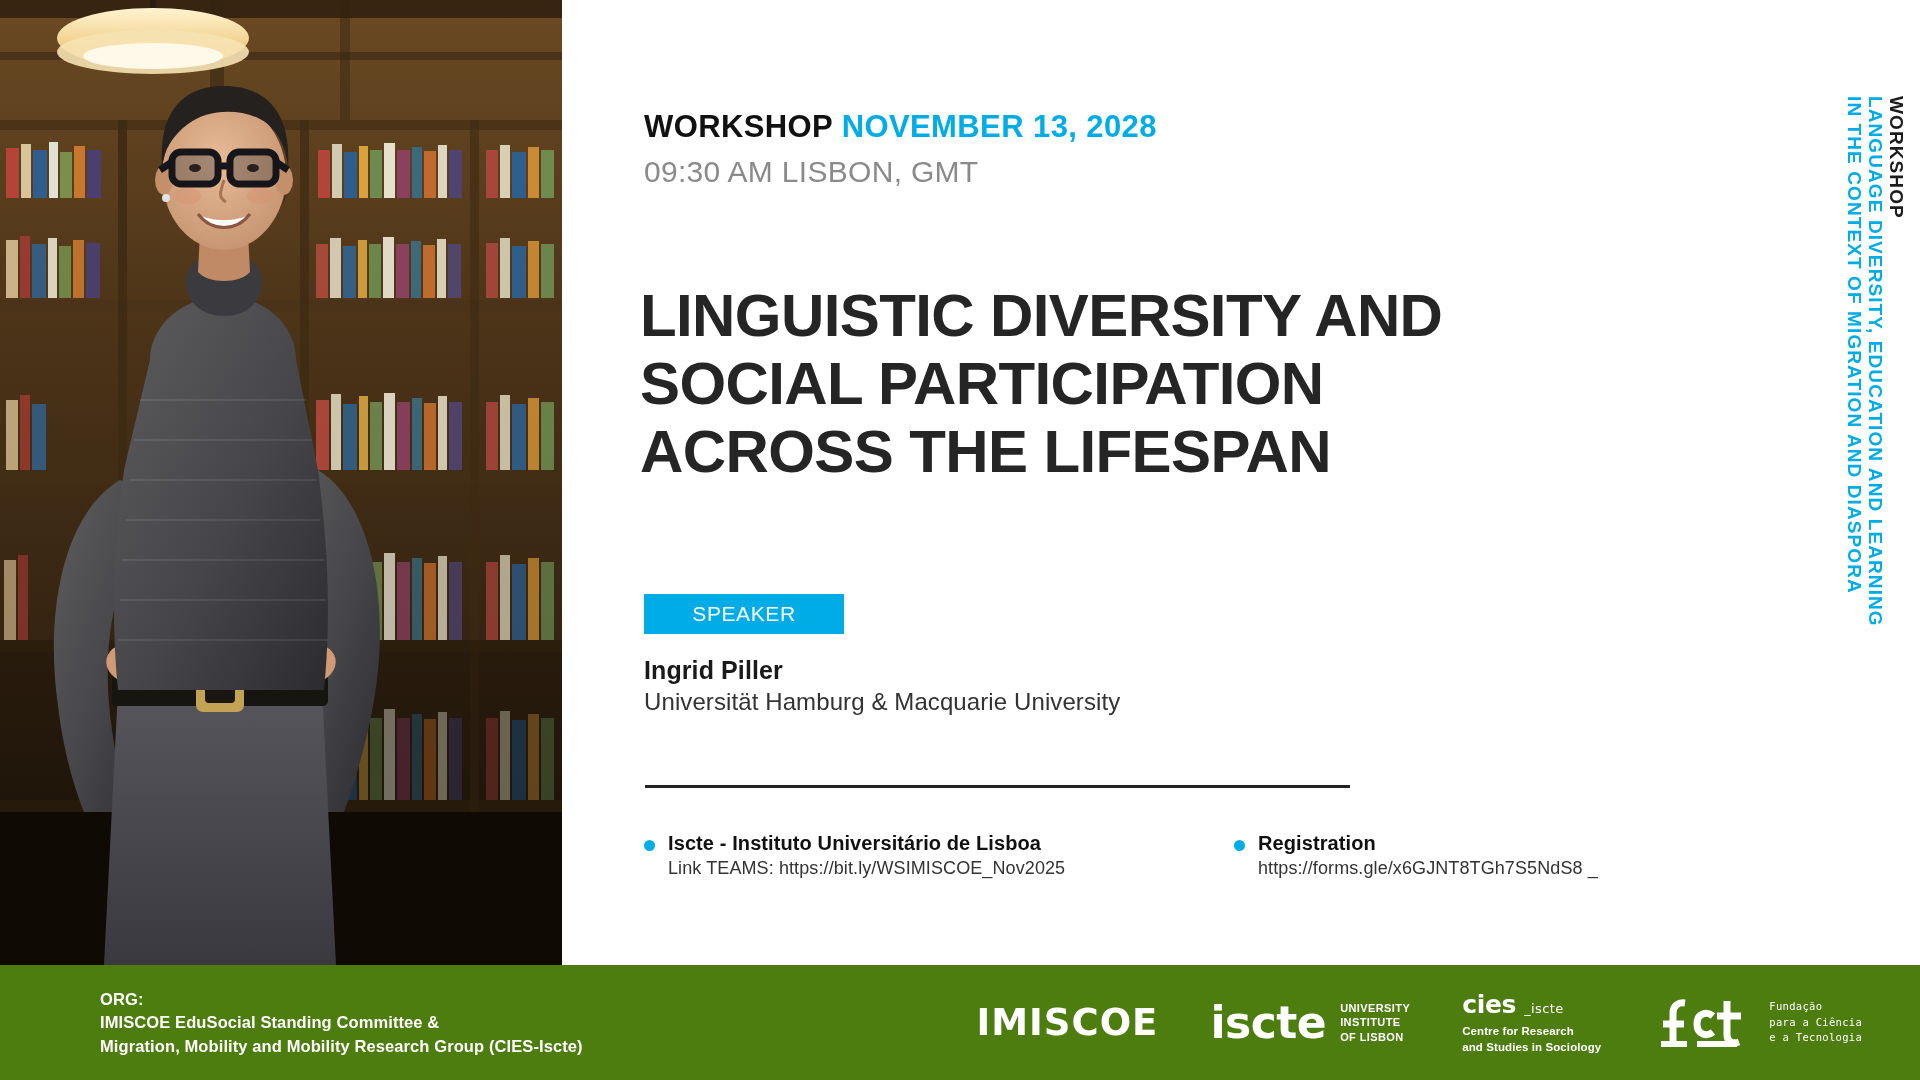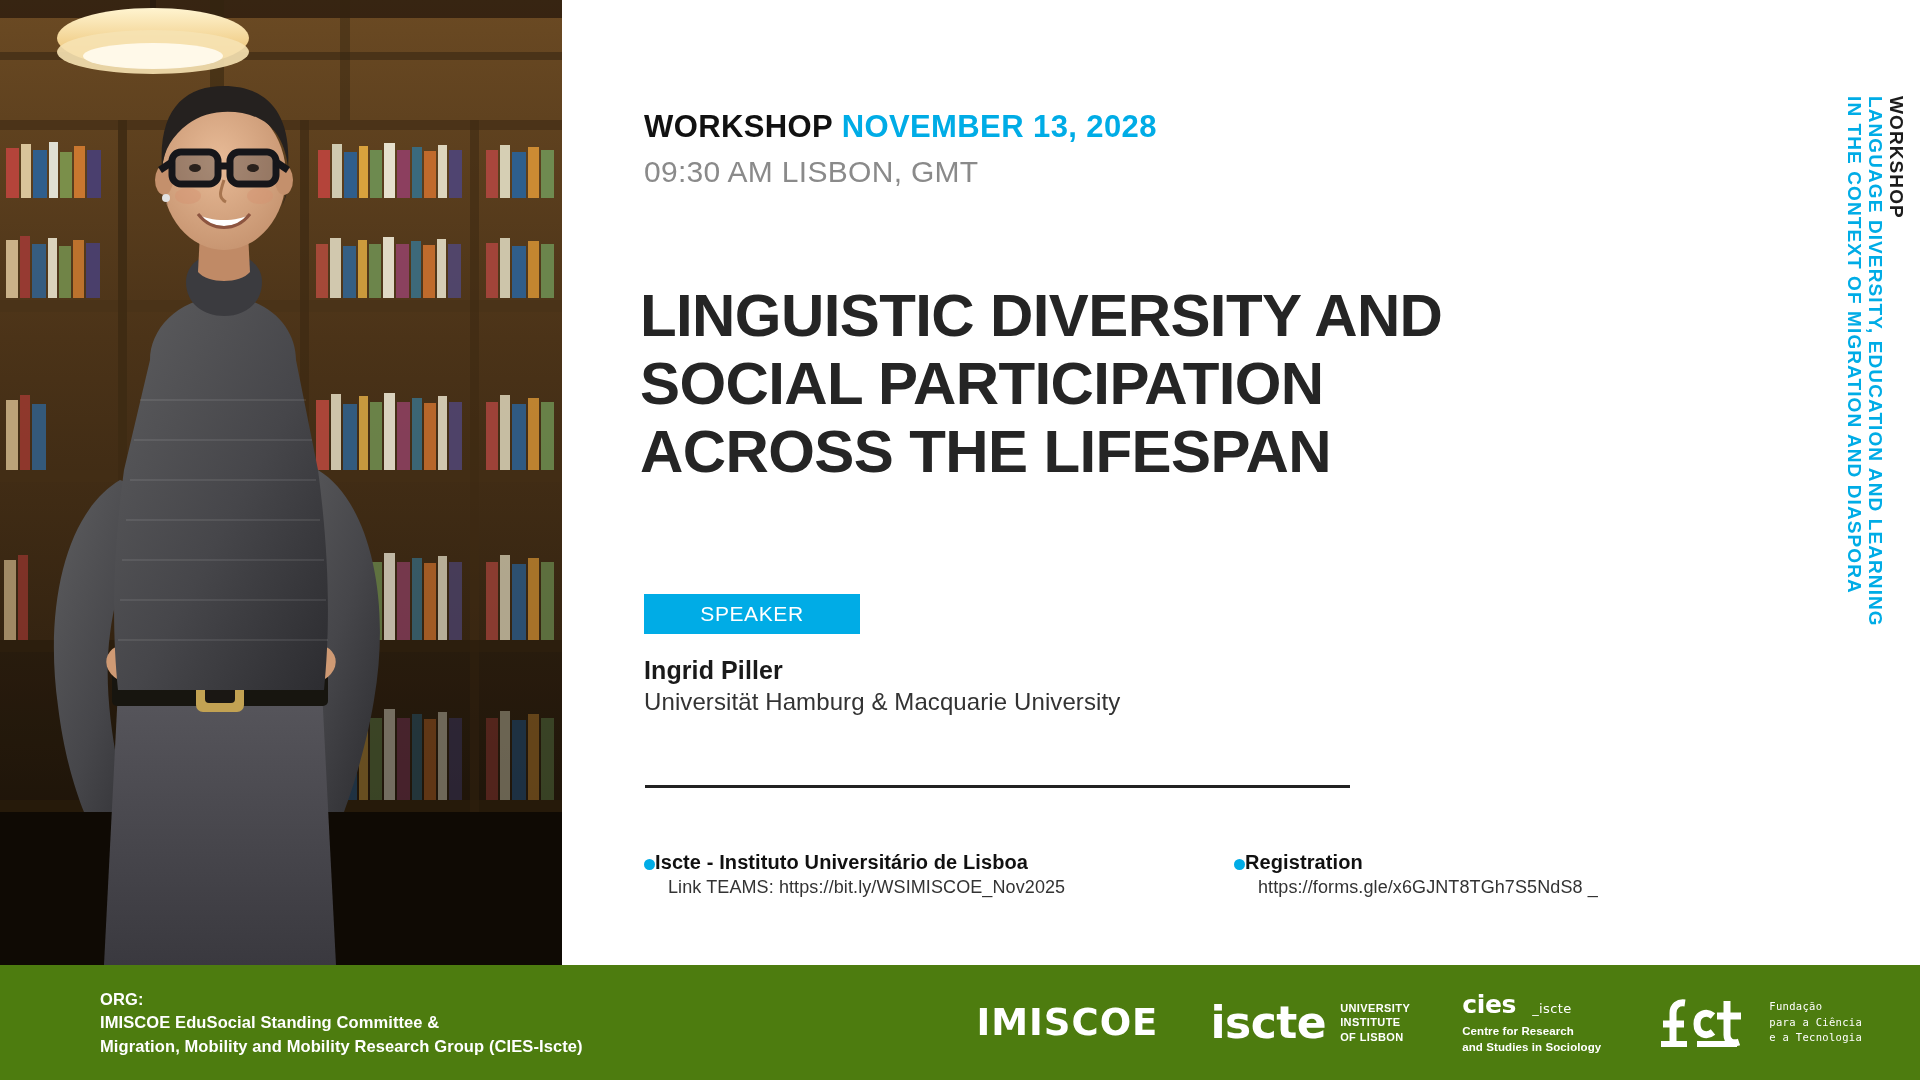--- a/index.html
+++ b/index.html
@@ -60,21 +60,21 @@
     position:absolute; left:640px; top:282px; width:1060px;
     font-size:60px; font-weight:800; letter-spacing:-0.6px;
     line-height:1.13; color:#252525;
     text-transform:uppercase;
   }
   .title .tl { display:block; }
 
   
   .speaker-badge {
     position:absolute; left:644px; top:594px;
-    width:216px; height:40px;
+    width:200px; height:40px;
     background:#00ACE6; color:#fff;
     display:flex; align-items:center; justify-content:center;
     font-size:21px; letter-spacing:0.6px; font-weight:400;
   }
   .speaker-name {
     position:absolute; left:644px; top:656px;
     font-size:25px; font-weight:700; color:#1a1a1a; letter-spacing:0.1px;
   }
   .speaker-aff {
     position:absolute; left:644px; top:688px;
@@ -86,21 +86,21 @@
     position:absolute; left:645px; top:785px;
     width:705px; height:3px; background:#222;
   }
 
   
   .links { position:absolute; left:644px; top:832px; width:1080px; }
   .lcol { position:absolute; top:0; }
   .lcol.c1 { left:0; }
   .lcol.c2 { left:590px; }
   .lhead {
-    display:flex; align-items:flex-start; margin-top:19px;
+    display:flex; align-items:flex-start; gap:13px;
   }
   .dot {
     width:11px; height:11px; border-radius:50%;
     background:#00ACE6; flex:0 0 auto; margin-top:8px;
   }
   .lhead-text {
     font-size:20px; font-weight:700; color:#111; letter-spacing:0.1px;
   }
   .lsub {
     margin-left:24px; margin-top:3px;
@@ -137,21 +137,21 @@
     font-family:"DejaVu Sans", sans-serif; line-height:1;
   }
   .logo-iscte-sub {
     color:#fff; font-size:11px; font-weight:700; line-height:1.32;
     letter-spacing:0.4px;
   }
 
   
   .logo-cies { color:#fff; }
   .logo-cies-top {
-    display:flex; align-items:baseline; gap:16px;
+    display:flex; align-items:baseline; gap:8px;
     font-family:"DejaVu Sans", sans-serif;
   }
   .logo-cies-word { font-size:25px; font-weight:700; letter-spacing:-0.3px; }
   .logo-cies-mark { font-size:13px; font-weight:400; letter-spacing:0.4px; }
   .logo-cies-sub {
     font-size:11.5px; font-weight:700; line-height:1.35; margin-top:5px;
     letter-spacing:0.1px;
   }
 
   

